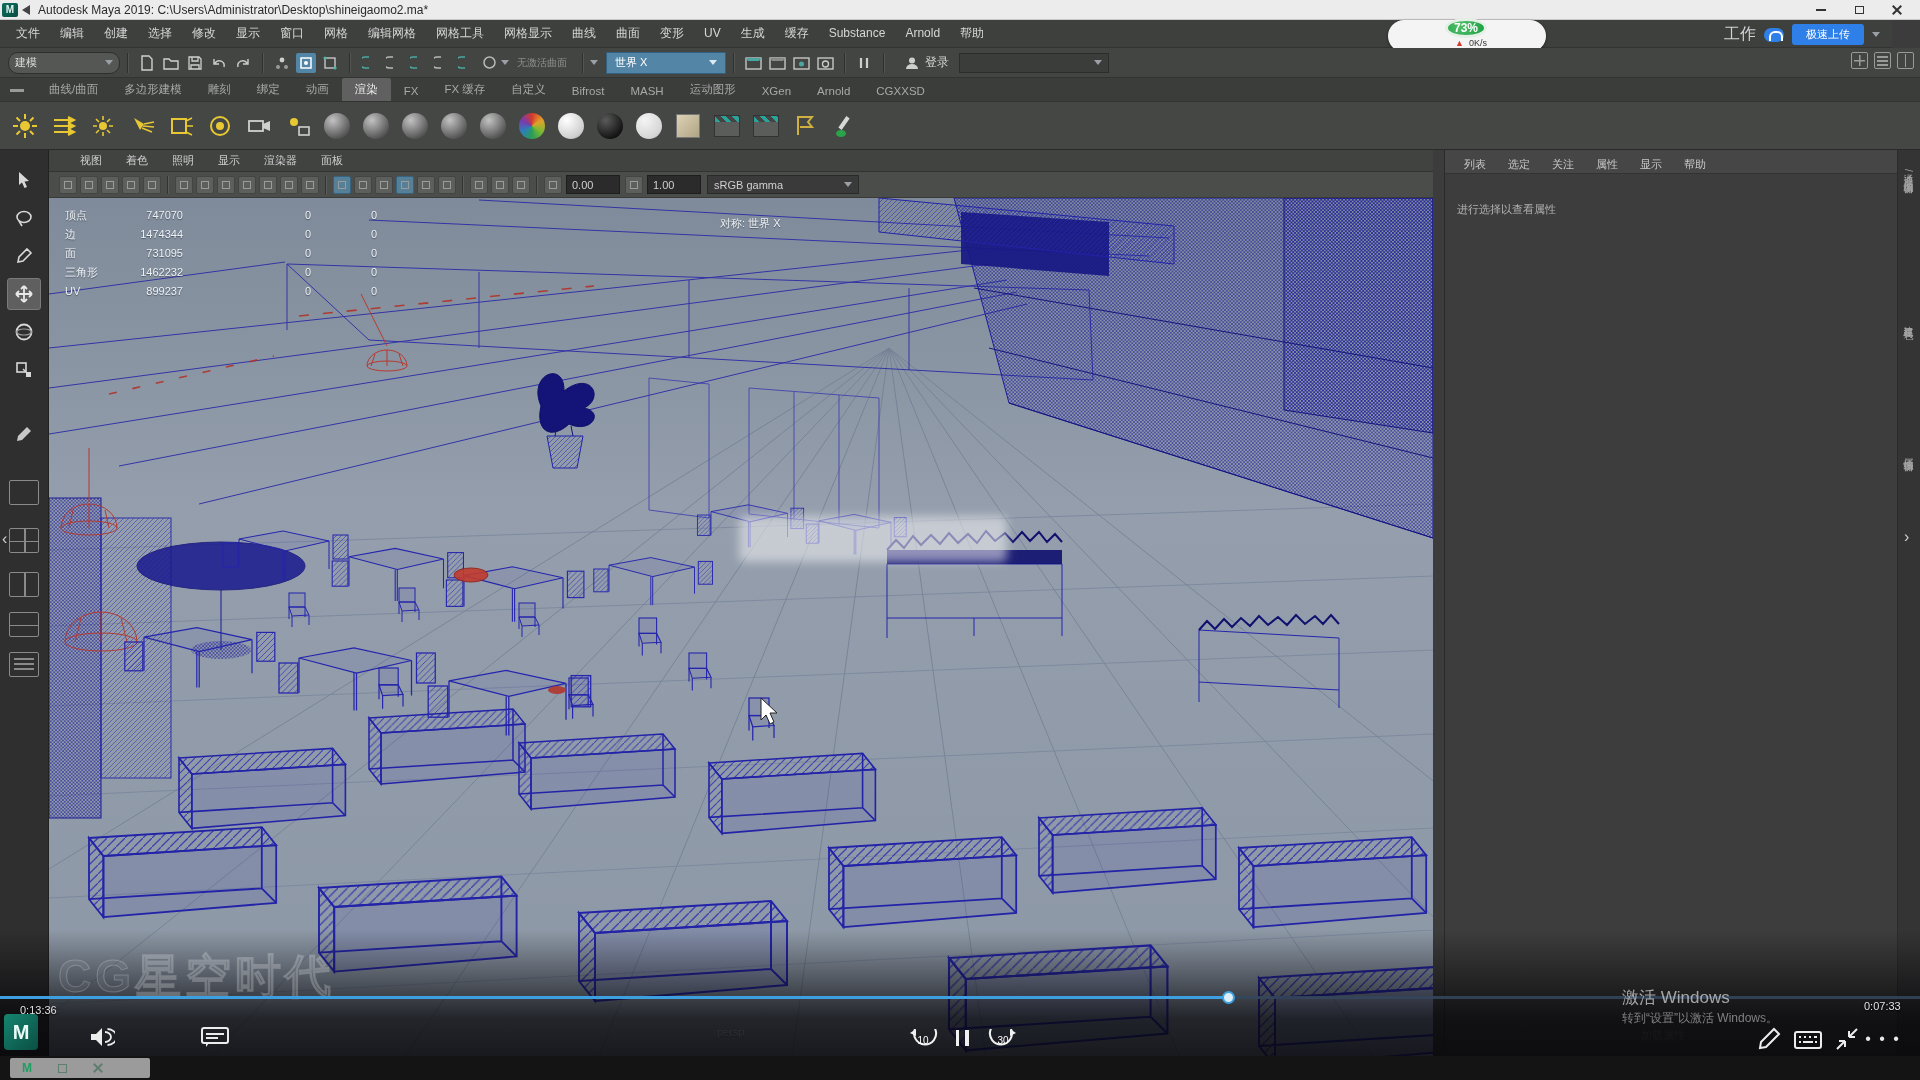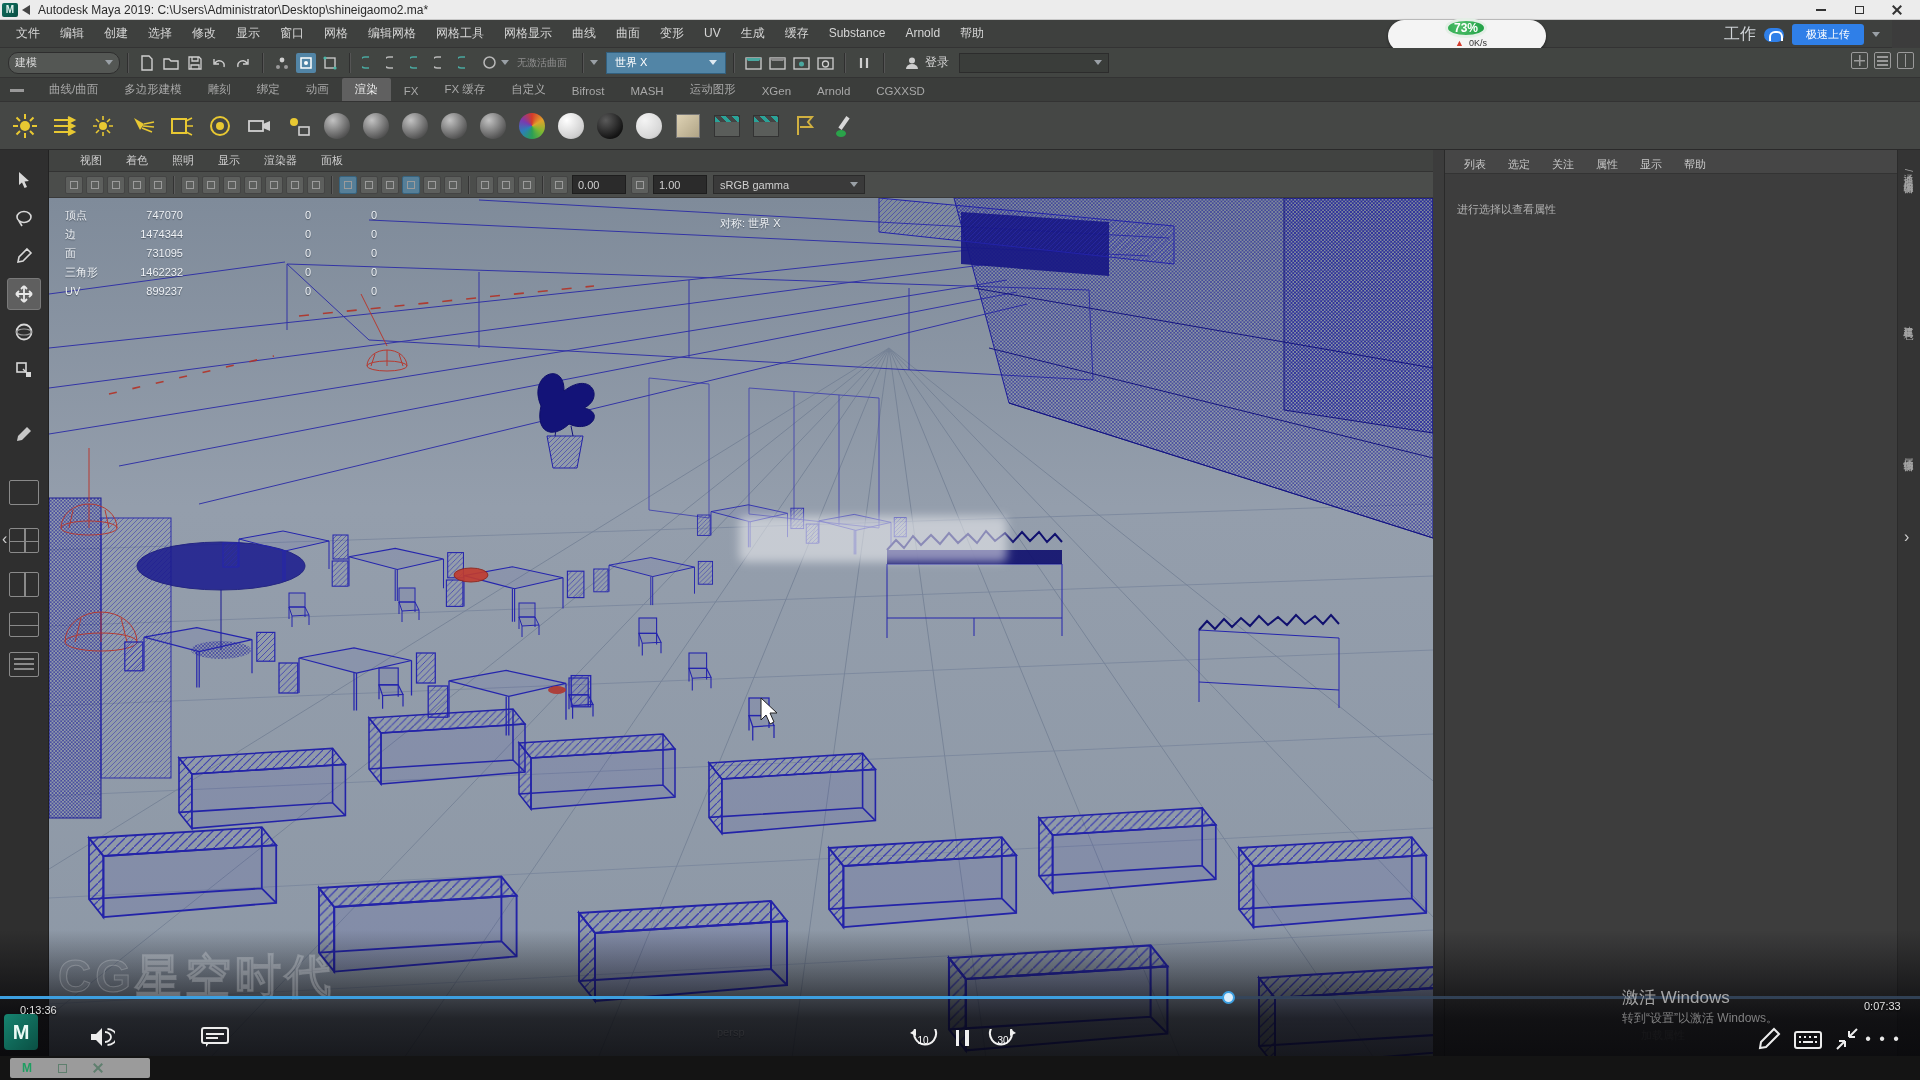--- a/index.html
+++ b/index.html
@@ -92,21 +92,21 @@
   .laybtn.split4::before { content:""; position:absolute; left:50%; top:0; bottom:0; width:1.5px; background:#8a8a8a; }
   .laybtn.split4::after { content:""; position:absolute; top:50%; left:0; right:0; height:1.5px; background:#8a8a8a; }
   .laybtn.hsplit::before { content:""; position:absolute; top:50%; left:0; right:0; height:1.5px; background:#8a8a8a; }
   .laybtn.rows::before { content:""; position:absolute; left:4px; right:4px; top:5px; height:1.5px; background:#8a8a8a; box-shadow:0 5px 0 #8a8a8a, 0 10px 0 #8a8a8a; }
   .edge-chevron { font-size:16px; color:#cfcfcf; }
 
   
   .vp { left:49px; top:150px; width:1384px; height:930px; background:#8a95a4; }
   .vp-menus { position:absolute; left:0; top:0; width:100%; height:22px; background:#414341; display:flex; align-items:center; padding-left:19px; border-bottom:1px solid #333; }
   .vp-menu { font-size:11px; color:#cfcfcf; padding:0 12px; }
-  .vp-toolbar { position:absolute; left:0; top:22px; width:100%; height:26px; background:#4b4d4b; display:flex; align-items:center; padding-left:14px; border-bottom:1px solid #3a3a3a; }
+  .vp-toolbar { position:absolute; left:0; top:22px; width:100%; height:26px; background:#4b4d4b; display:flex; align-items:center; padding-left:8px; border-bottom:1px solid #3a3a3a; }
   .vt-ico { width:18px; height:18px; background:#5d5f5d; border:1px solid #444; border-radius:2px; margin:0 1.5px; position:relative; }
   .vt-ico::after { content:""; position:absolute; inset:4px; border:1px solid #9b9b9b; }
   .vt-ico.hl { background:#567f98; border-color:#36637f; }
   .vt-sep { width:1px; height:18px; background:#333; margin:0 5px; box-shadow:1px 0 0 #5c5c5c; }
   .vt-field { width:54px; height:19px; background:#2b2b2b; border:1px solid #1e1e1e; color:#cfcfcf; font-size:11px; display:flex; align-items:center; padding:0 5px; margin:0 3px; }
   .vt-dd { width:152px; height:19px; background:#3a3a3a; border:1px solid #2a2a2a; color:#cfcfcf; font-size:11px; display:flex; align-items:center; justify-content:space-between; padding:0 6px; margin:0 3px; }
   .scene { position:absolute; left:0; top:48px; width:1384px; height:882px; }
 
   .hud { position:absolute; font-size:11px; color:#eef1f5; text-shadow:0 1px 1px rgba(40,50,60,.6); }
   .hud-table { left:16px; top:56px; line-height:19px; }

